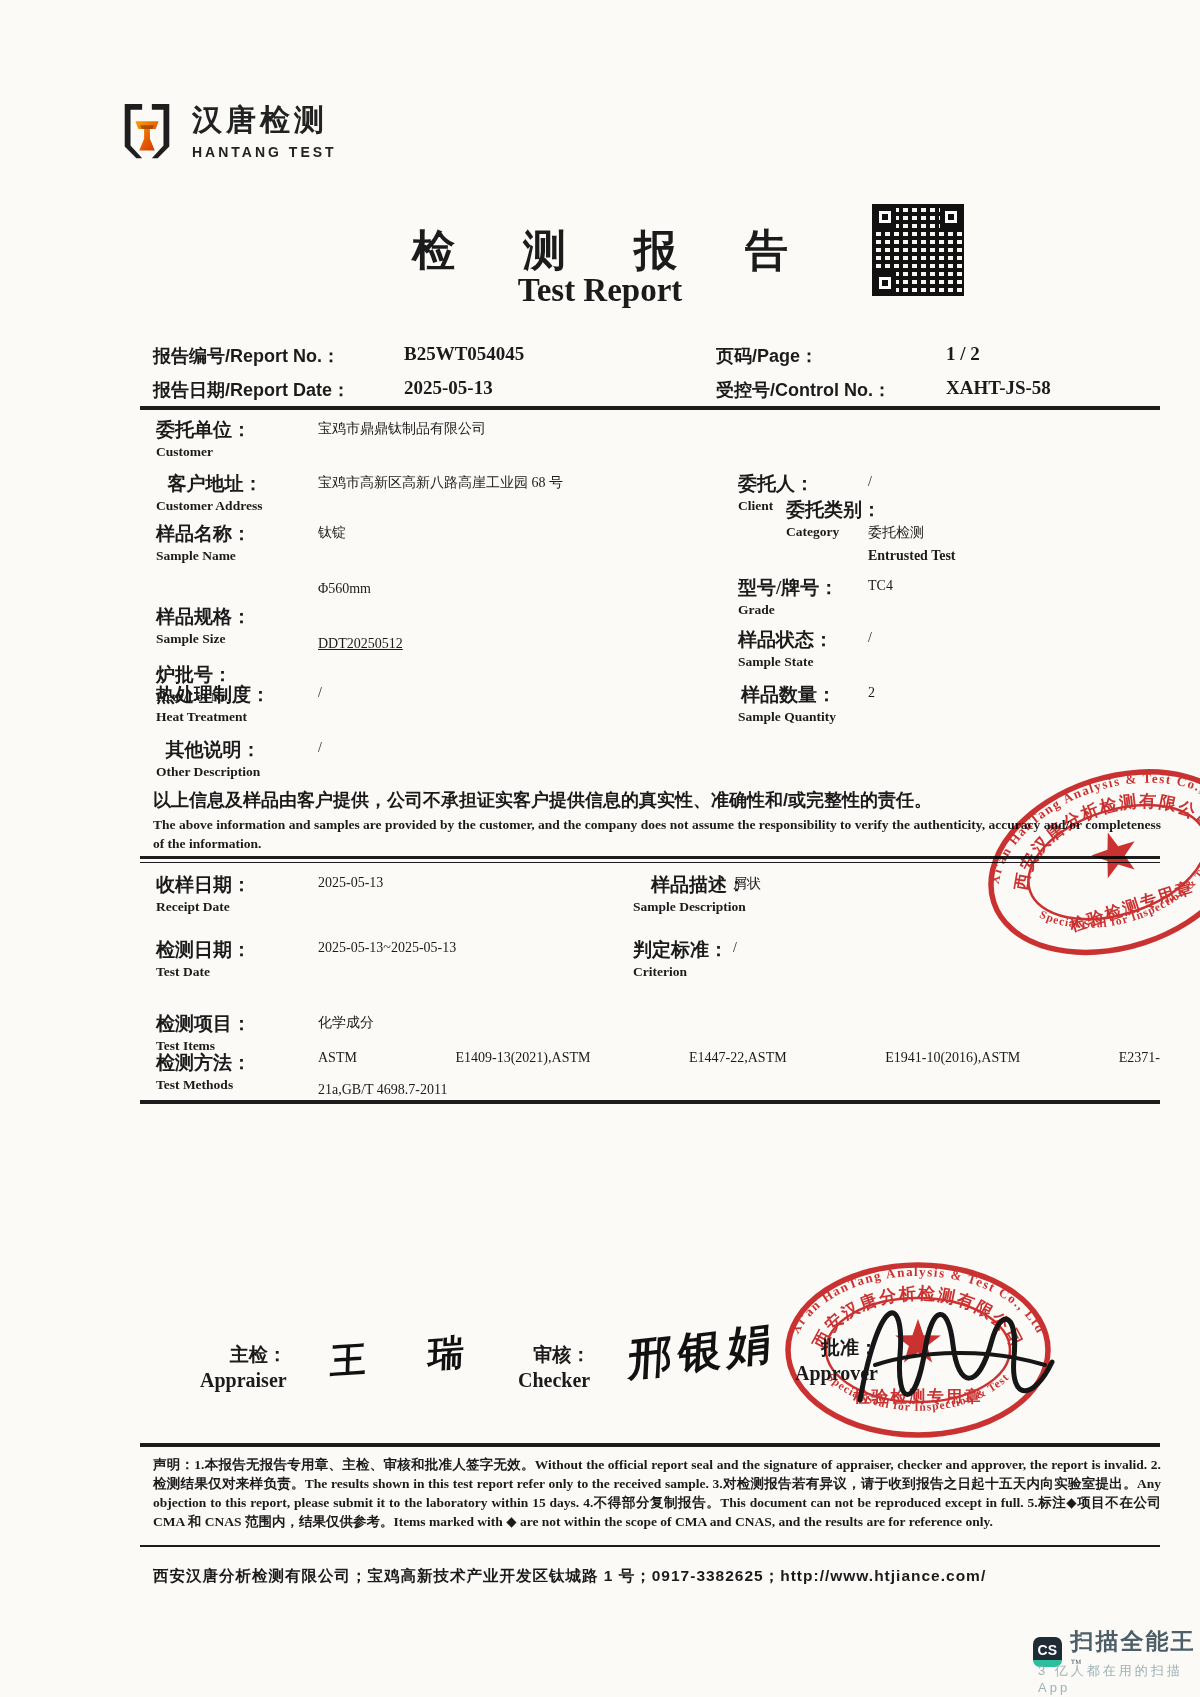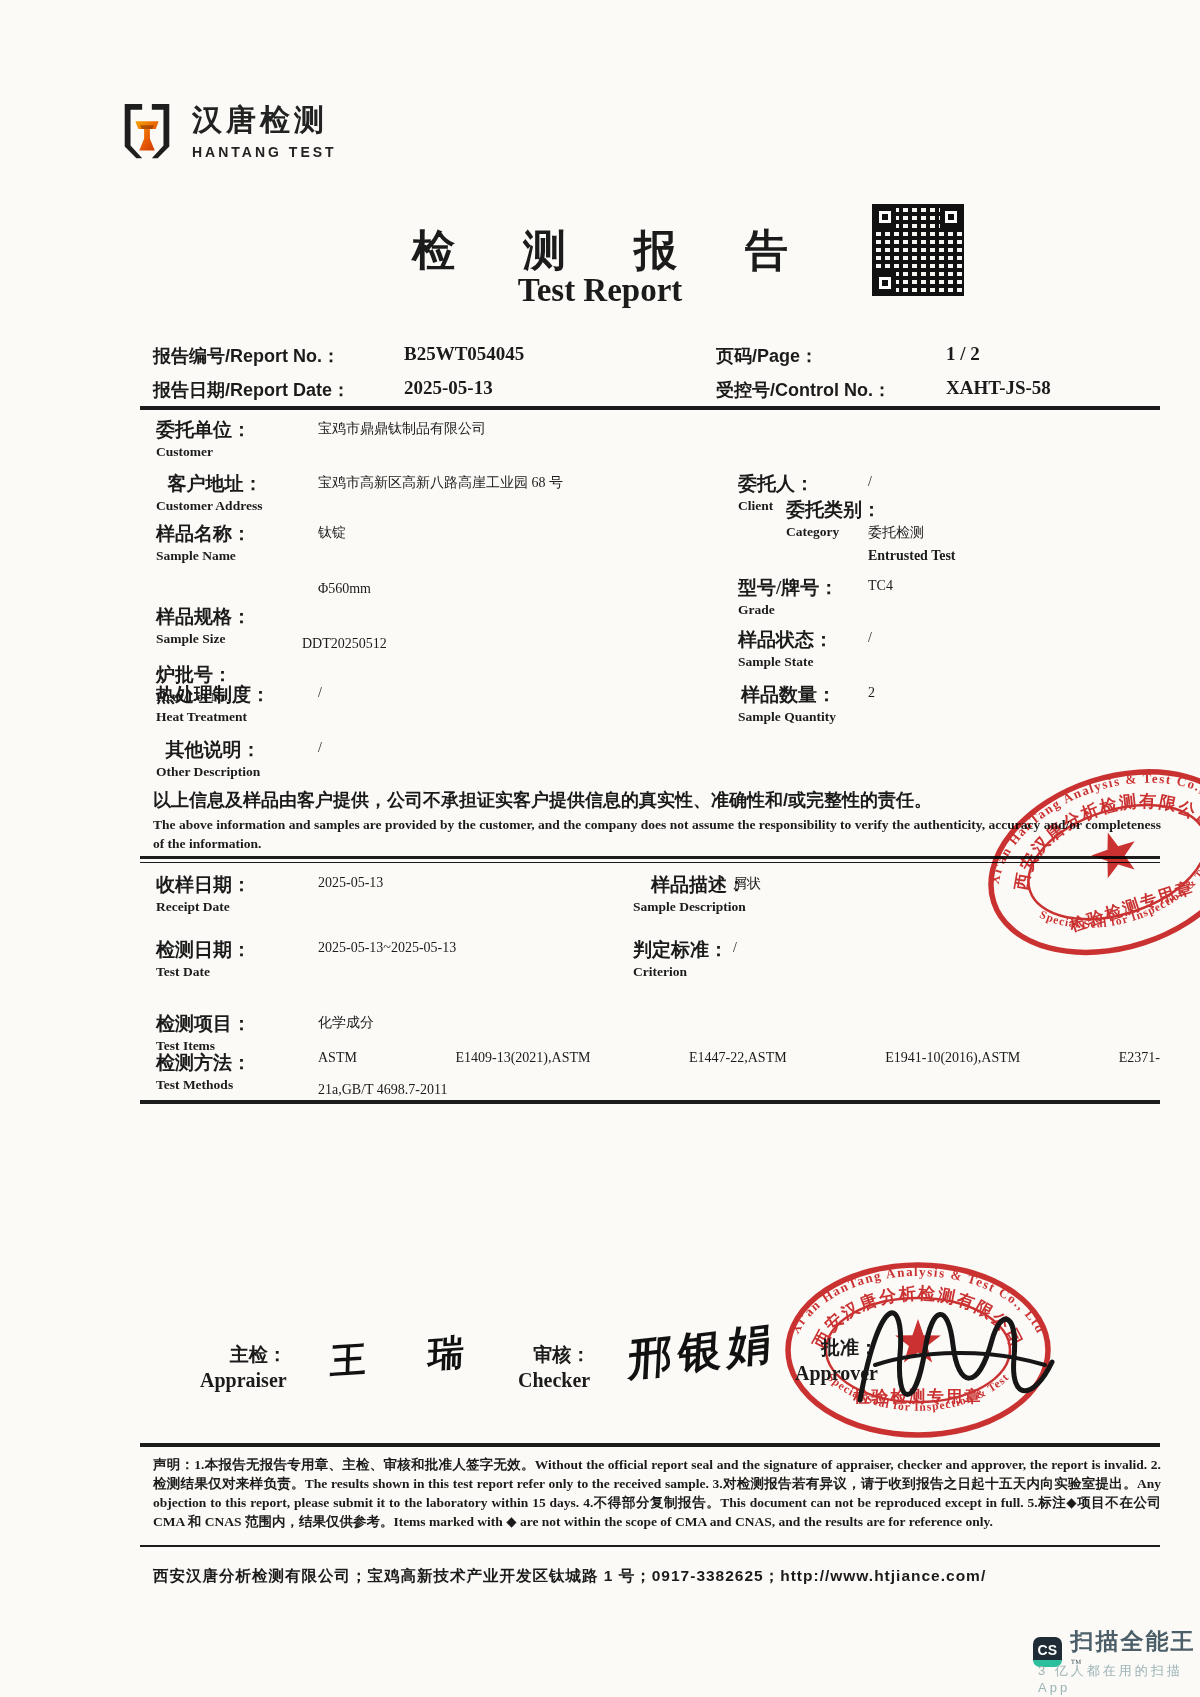--- a/index.html
+++ b/index.html
@@ -116,21 +116,21 @@
   <div class="abs field" style="left:156px;top:581px;margin-top:26px;">
     <div class="cn">样品规格：</div>
     <div class="en">Sample Size</div>
   </div>
   <div class="abs value" style="left:318px;top:581px;">Φ560mm</div>
 
   <div class="abs field" style="left:156px;top:636px;margin-top:29px;">
     <div class="cn">炉批号：</div>
     <div class="en">Heat/Lot No.</div>
   </div>
-  <div class="abs value" style="left:302px;top:636px;">DDT20250512</div>
+  <div class="abs value" style="left:318px;top:636px;text-decoration:underline;">DDT20250512</div>
 
   <div class="abs field" style="left:156px;top:685px;">
     <div class="cn">热处理制度：</div>
     <div class="en">Heat Treatment</div>
   </div>
   <div class="abs value" style="left:318px;top:685px;">/</div>
 
   <div class="abs field" style="left:156px;top:740px;">
     <div class="cn">其他说明：</div>
     <div class="en">Other Description</div>

